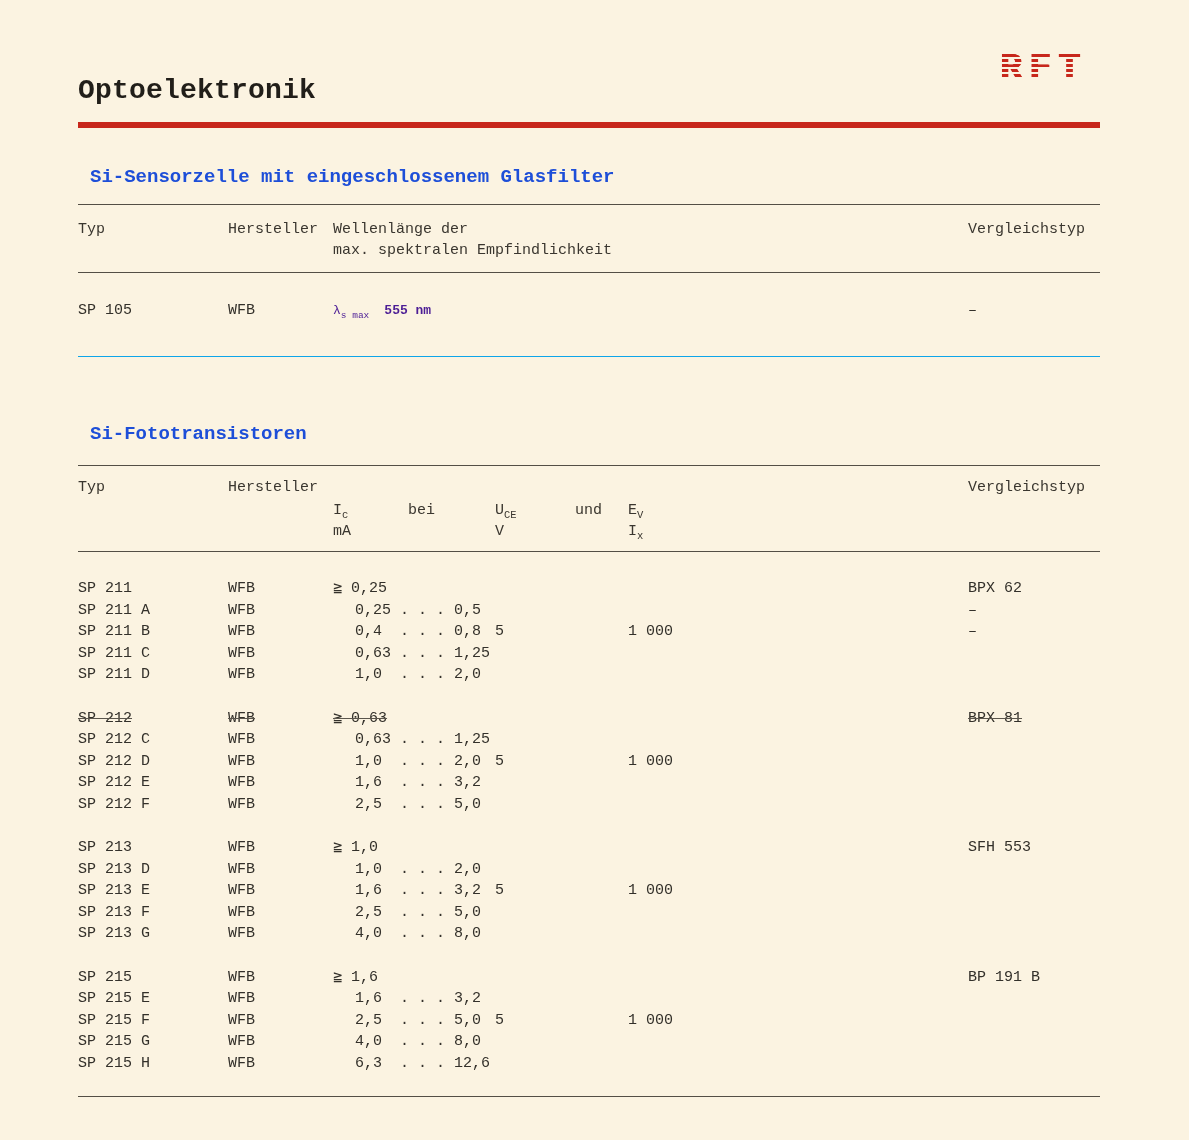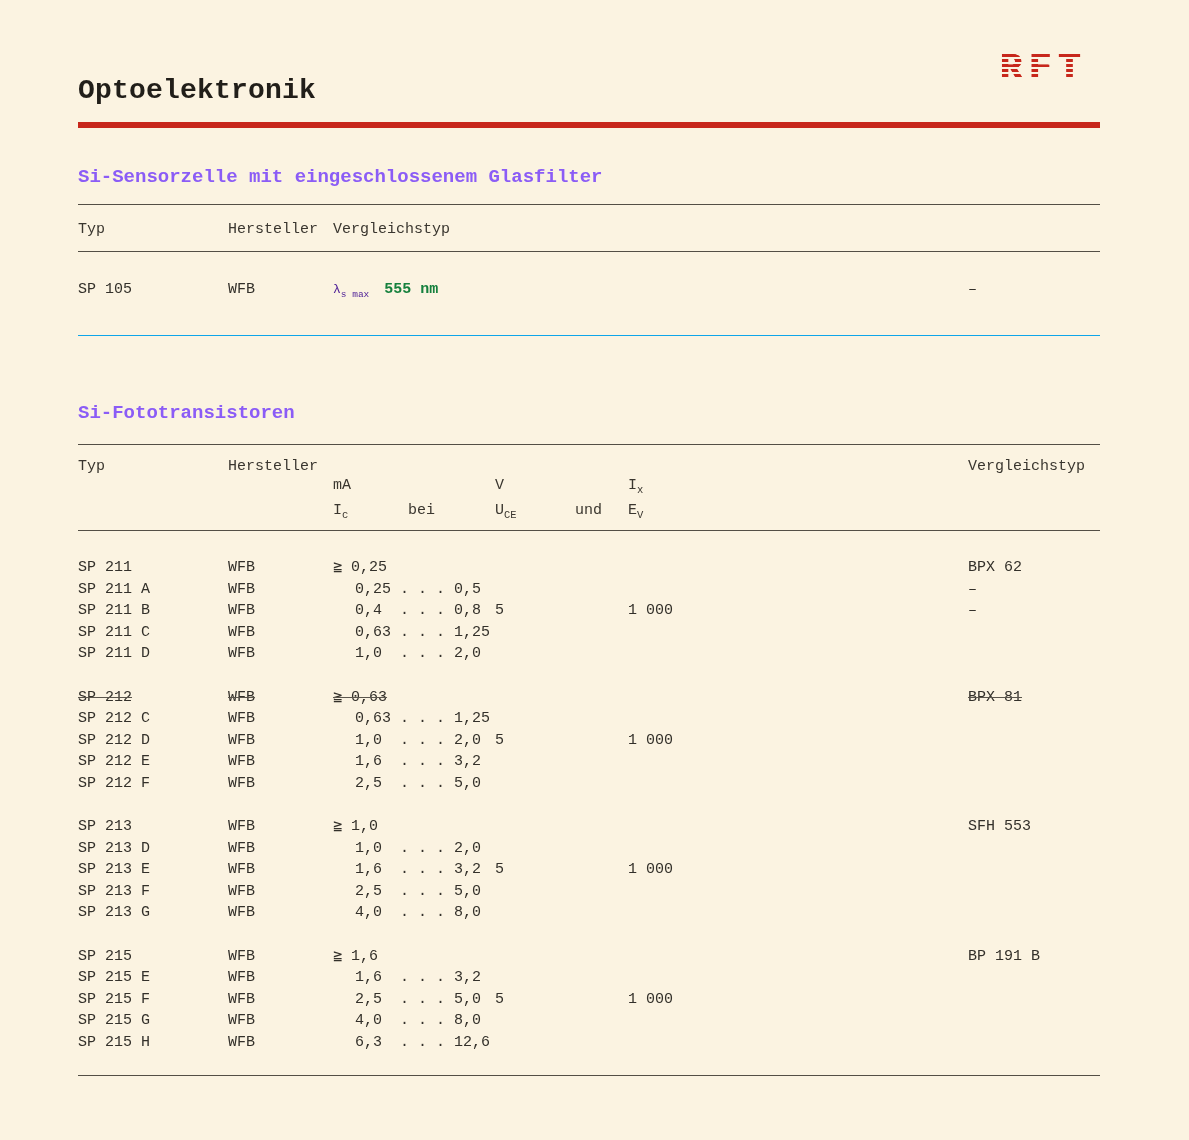--- a/index.html
+++ b/index.html
@@ -27,33 +27,33 @@
     font-size:37px;line-height:37px;font-weight:700;
     color:#c7271b;letter-spacing:7px;
     text-shadow:0.6px 0 0 #c7271b,-0.6px 0 0 #c7271b;
   }
   .logo-stripes{
     position:absolute;inset:-1px;
     background:repeating-linear-gradient(to bottom,transparent 0 3px,#fbf3e1 3px 5px);
   }
   
   .sec-head{
-    margin:0;font-size:19px;line-height:23px;font-weight:700;color:#8b5cf6;
+    margin:12px;font-size:19px;line-height:23px;font-weight:700;color:#1d4ed8;
   }
   .sec1-head{margin-top:38px;}
   .sec2-head{margin-top:66px;}
   sub{font-size:10.5px;line-height:0;}
   
   .t1{margin-top:15px;border-top:1px solid #534e45;}
   .t1-grid{display:grid;grid-template-columns:150px 105px 635px 1fr;}
   .t1-head{padding:14px 0 11px;font-size:15px;line-height:21px;border-bottom:1px solid #534e45;color:#3a362f;}
   .t1-row{padding:27px 0 35px;font-size:15px;line-height:21px;border-bottom:1px solid #0ea5e9;}
   .lambda{font-size:13px;color:#4c1d95;}
   .lambda sub{font-size:9.5px;}
-  .lambda-value{font-size:15px;font-weight:700;color:#15803d;margin-left:6px;}
+  .lambda-value{font-size:13px;font-weight:700;color:#4c1d95;margin-left:6px;}
   
   .t2{margin-top:19px;}
   .t2-grid{display:grid;grid-template-columns:150px 105px 162px 133px 340px 1fr;}
   .t2-head{
     border-top:1px solid #534e45;border-bottom:1px solid #534e45;
     padding:13px 0 9px;font-size:15px;color:#3a362f;
   }
   .h-row1{line-height:17px;}
   .c1{grid-column:1;} .c2{grid-column:2;} .c3{grid-column:3;position:relative;}
   .c4{grid-column:4;position:relative;} .c5{grid-column:5;} .c6{grid-column:6;}
@@ -86,20 +86,24 @@
   </div>
 
   <div class="red-rule"></div>
 
   <h2 class="sec-head sec1-head">Si-Sensorzelle mit eingeschlossenem Glasfilter</h2>
 
   <div class="t1">
     <div class="t1-grid t1-head">
       <span>Typ</span>
       <span>Hersteller</span>
+      <span>
+        <span>Wellenlänge der</span><br>
+        <span>max. spektralen Empfindlichkeit</span>
+      </span>
       <span>Vergleichstyp</span>
     </div>
     <div class="t1-grid t1-row">
       <span>SP 105</span>
       <span>WFB</span>
       <span>
         <span class="lambda"><span>λ</span><sub>s max</sub></span>
         <span class="lambda-value">555 nm</span>
       </span>
       <span>–</span>
@@ -108,38 +112,38 @@
 
   <h2 class="sec-head sec2-head">Si-Fototransistoren</h2>
 
   <div class="t2">
     <div class="t2-head">
       <div class="t2-grid h-row1">
         <span class="c1">Typ</span>
         <span class="c2">Hersteller</span>
         <span class="c6">Vergleichstyp</span>
       </div>
-      <div class="t2-grid h-sub">
-        <span class="c3">mA</span>
-        <span class="c4">V</span>
-        <span class="c5">
-          <span>I</span><sub>x</sub>
-        </span>
-      </div>
       <div class="t2-grid h-sub h-sub1">
         <span class="c3">
           <span>I</span><sub>c</sub><span class="bei">bei</span>
         </span>
         <span class="c4">
           <span>U</span><sub>CE</sub><span class="und">und</span>
         </span>
         <span class="c5">
           <span>E</span><sub>V</sub>
         </span>
       </div>
+      <div class="t2-grid h-sub">
+        <span class="c3">mA</span>
+        <span class="c4">V</span>
+        <span class="c5">
+          <span>I</span><sub>x</sub>
+        </span>
+      </div>
     </div>
 
     <div class="t2-body">
 
       <div class="tgroup">
         <div class="t2-grid trow">
           <span>SP 211</span>
           <span>WFB</span>
           <span class="c-ic ge">≧ 0,25</span>
           <span></span>

